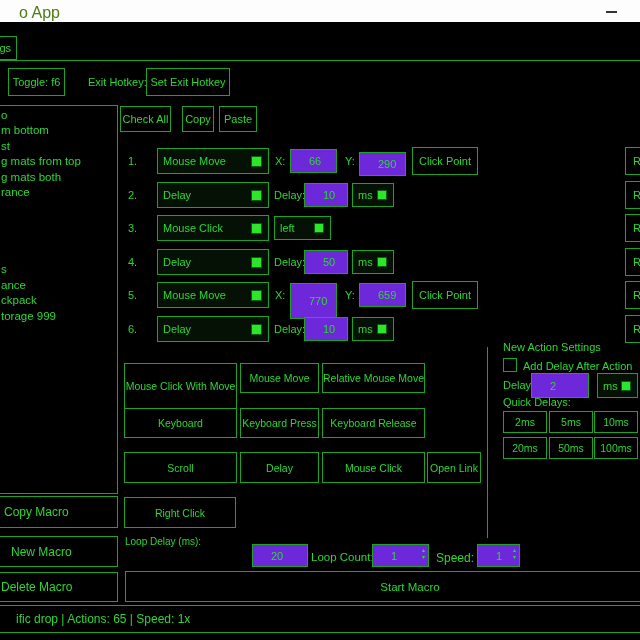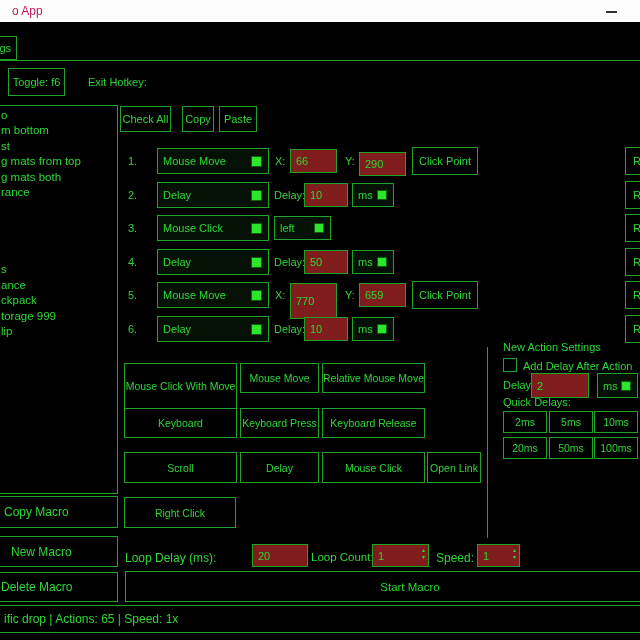--- a/index.html
+++ b/index.html
@@ -16,87 +16,87 @@
     font-family:"Liberation Sans","DejaVu Sans",sans-serif;
     color:var(--fg);
   }
   .lbl{position:absolute;color:var(--fg);font-size:11px;white-space:nowrap}
   .btn{
     position:absolute;border:1px solid var(--bd);background:var(--bg);
     color:var(--fg);font-size:11px;display:flex;align-items:center;
     justify-content:center;white-space:nowrap;cursor:default;overflow:hidden
   }
   .input{
-    position:absolute;border:1px solid var(--bd);background:#7f1d1d;
+    position:absolute;border:1px solid var(--bd);background:#6d28d9;
     color:var(--fg);font-size:11px;display:flex;align-items:center;
-    padding-left:5px;white-space:nowrap;overflow:hidden
+    padding-left:18px;white-space:nowrap;overflow:hidden
   }
   .dropdown{
     position:absolute;border:1px solid var(--bd);background:#041104;
     color:var(--fg);font-size:11px;display:flex;align-items:center;
     padding:0 6px 0 5px;white-space:nowrap;overflow:hidden
   }
   .dd-sq{margin-left:auto;width:11px;height:11px;background:var(--sq);border:1px solid #0b5c0b;flex:0 0 auto}
   .dd-sq.small{width:10px;height:10px}
   .row{position:absolute;left:0;width:640px;height:28px}
   .addbtn{font-size:10.5px}
   .spin{position:absolute;right:3px;top:2px;display:flex;flex-direction:column;align-items:center;line-height:7px;font-size:6px;color:var(--fg)}
   #titlebar{position:absolute;left:0;top:0;width:640px;height:22px;background:#fdfdfd;color:#222}
-  #title-text{position:absolute;left:12px;top:4px;font-size:12px;color:#be185d}
+  #title-text{position:absolute;left:19px;top:4px;font-size:16px;color:#4d7c0f}
   #minimize{position:absolute;left:600px;top:0;width:26px;height:22px}
   #minimize .dash{position:absolute;left:6px;top:11px;width:11px;height:2px;background:#333}
   #menu-line{position:absolute;left:0;top:60px;width:640px;height:1px;background:var(--bd)}
   #settings-tab{position:absolute;left:-40px;top:36px;width:57px;height:24px;border:1px solid var(--bd);
     display:flex;align-items:center;justify-content:flex-end;padding-right:5px;font-size:11px;background:var(--bg)}
   #sidebar{position:absolute;left:-150px;top:105px;width:268px;height:389px;border:1px solid var(--bd);background:var(--bg);overflow:hidden}
   #sidebar ul{list-style:none;padding:3px 0 0 150px}
   #sidebar li{height:15.45px;font-size:11.5px;white-space:nowrap;overflow:hidden}
   #separator{position:absolute;left:487px;top:347px;width:1px;height:191px;background:var(--bd)}
   .checkbox{position:absolute;width:14px;height:14px;border:1px solid var(--bd);background:var(--bg)}
   #statusbar{position:absolute;left:0;top:605px;width:640px;height:28px;border-top:1px solid var(--bd);
     border-bottom:1px solid var(--bd);display:flex;align-items:center;background:var(--bg)}
-  #status-text{font-size:12px;white-space:nowrap;margin-left:4px}
+  #status-text{font-size:12px;white-space:nowrap;margin-left:16px}
   .macrobtn{justify-content:flex-start;font-size:12px}
 </style>
 </head>
 <body>
 
 <div id="frame">
 
   <div id="titlebar">
     <span id="title-text">o App</span>
     <div id="minimize">
       <div class="dash"></div>
     </div>
   </div>
 
   <div id="settings-tab">gs</div>
   <div id="menu-line"></div>
 
   <span class="lbl" style="left:-2px;top:76px">:</span>
   <div class="btn" style="left:8px;top:68px;width:57px;height:28px">Toggle: f6</div>
   <span class="lbl" style="left:88px;top:76px">Exit Hotkey:</span>
+  <div class="btn" style="left:146px;top:68px;width:84px;height:28px">Set Exit Hotkey</div>
 
   <div id="sidebar">
     <ul>
       <li>o</li>
       <li>m bottom</li>
       <li>st</li>
       <li>g mats from top</li>
       <li>g mats both</li>
       <li>rance</li>
       <li></li>
       <li></li>
       <li></li>
       <li></li>
       <li>s</li>
       <li>ance</li>
       <li>ckpack</li>
       <li>torage 999</li>
-      <li>lip</li>
     </ul>
   </div>
 
   <div class="btn" style="left:120px;top:106px;width:51px;height:26px">Check All</div>
   <div class="btn" style="left:182px;top:106px;width:32px;height:26px">Copy</div>
   <div class="btn" style="left:219px;top:106px;width:38px;height:26px">Paste</div>
 
   <div class="row" style="top:147px">
     <span class="lbl" style="left:128px;top:8px">1.</span>
     <div class="dropdown" style="left:157px;top:1px;width:112px;height:26px">
@@ -213,21 +213,21 @@
   <div class="btn addbtn" style="left:549px;top:411px;width:44px;height:22px">5ms</div>
   <div class="btn addbtn" style="left:594px;top:411px;width:44px;height:22px">10ms</div>
   <div class="btn addbtn" style="left:503px;top:437px;width:44px;height:22px">20ms</div>
   <div class="btn addbtn" style="left:549px;top:437px;width:44px;height:22px">50ms</div>
   <div class="btn addbtn" style="left:594px;top:437px;width:44px;height:22px">100ms</div>
 
   <div class="btn macrobtn" style="left:-60px;top:496px;width:178px;height:32px;padding-left:63px">Copy Macro</div>
   <div class="btn macrobtn" style="left:-60px;top:536px;width:178px;height:31px;padding-left:70px">New Macro</div>
   <div class="btn macrobtn" style="left:-60px;top:572px;width:178px;height:30px;padding-left:60px">Delete Macro</div>
 
-  <span class="lbl" style="left:125px;top:551px;font-size:12px">Loop Delay (ms):</span>
+  <span class="lbl" style="left:125px;top:536px;font-size:10px">Loop Delay (ms):</span>
   <div class="input" style="left:252px;top:544px;width:56px;height:23px">20</div>
   <span class="lbl" style="left:311px;top:551px;font-size:11.5px">Loop Count:</span>
   <div class="input" style="left:372px;top:544px;width:57px;height:23px">
     <span>1</span>
     <span class="spin">
       <span>▴</span>
       <span>▾</span>
     </span>
   </div>
   <span class="lbl" style="left:436px;top:551px;font-size:12px">Speed:</span>

